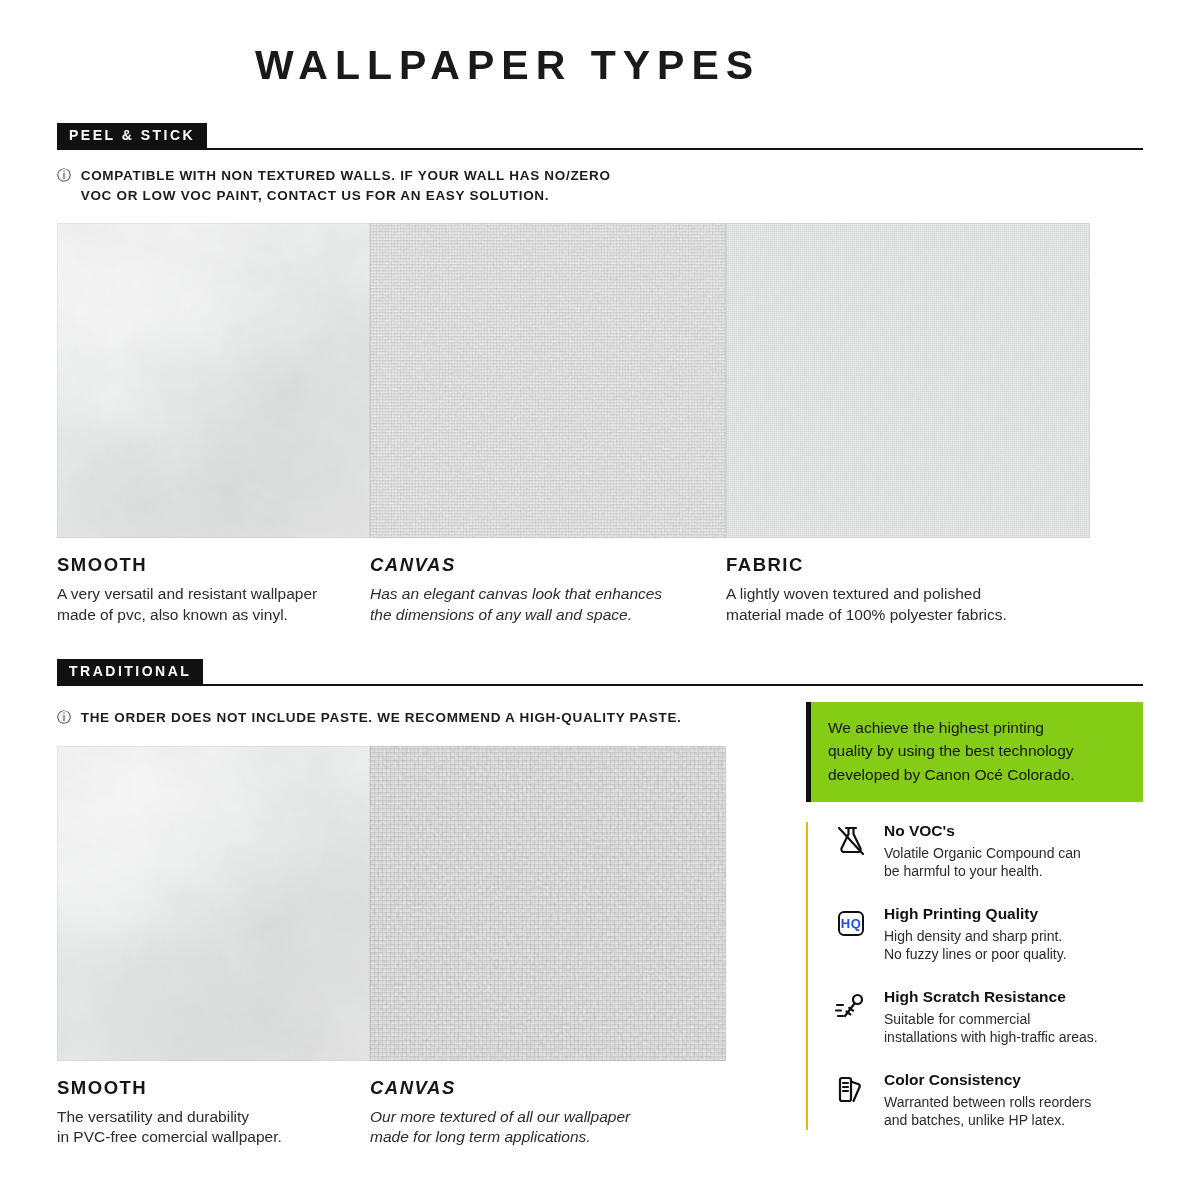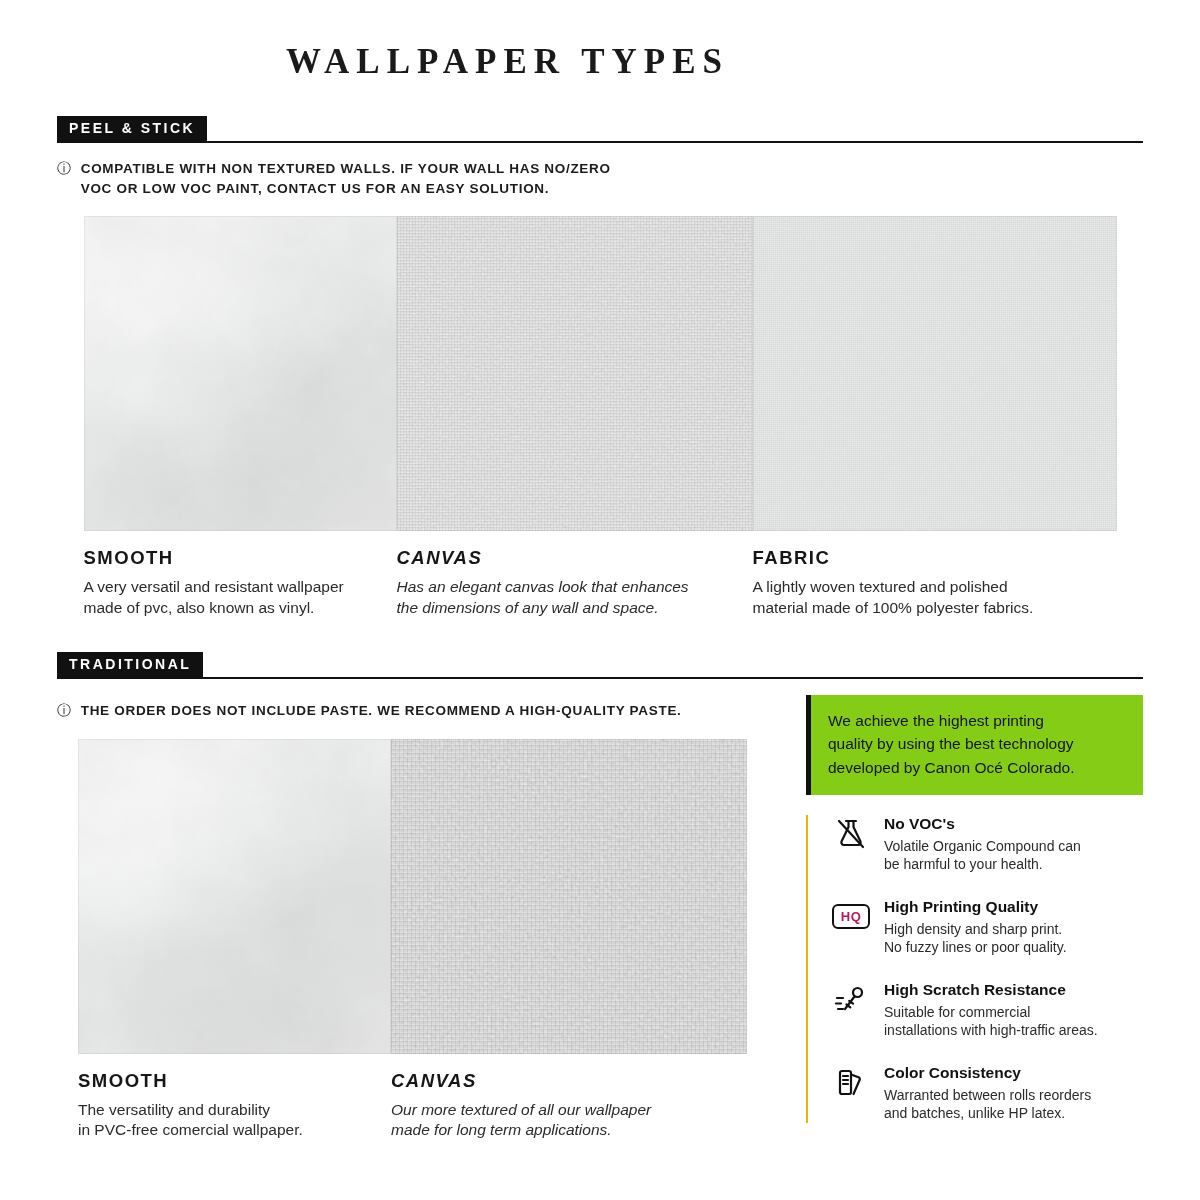--- a/index.html
+++ b/index.html
@@ -7,23 +7,22 @@
   body {
     width:1200px; height:1200px; overflow:hidden;
     background:#ffffff; color:#111;
     font-family:"Liberation Sans", sans-serif;
   }
   .page { padding:0 57px; }
 
   .title {
     margin:0; padding:42px 185px 0 0;
     text-align:center;
-    font-size:35px; font-weight:700; letter-spacing:7px;
+    font-size:41px; font-weight:700; letter-spacing:7px;
     color:#1a1a1a;
-    font-family:Liberation Serif, serif;
   }
 
   .sec-head {
     display:flex; align-items:flex-end;
     border-bottom:2px solid #111;
     margin-top:34px;
   }
   .sec-label {
     background:#111; color:#fff;
     font-size:14px; font-weight:700; letter-spacing:2.5px;
@@ -31,21 +30,21 @@
   }
 
   .note {
     display:flex; gap:9px; margin-top:16px;
     font-size:13.5px; font-weight:600; letter-spacing:.7px;
     line-height:1.45; color:#1c1c1c;
   }
   .note-text { white-space:pre-line; }
   .info-icon { font-family:"DejaVu Sans", sans-serif; font-size:14px; font-weight:400; line-height:1.35; }
 
-  .grid3, .grid2 { display:flex; justify-content:center; margin-top:18px; }
+  .grid3, .grid2 { display:flex; justify-content:flex-start; margin-top:18px; }
   .col-a { width:313px; }
   .col-b { width:356px;font-style:italic; }
   .col-c { width:364px; }
 
   figure { margin:0; }
   .swatch {
     height:315px; position:relative; overflow:hidden;
     box-shadow: inset 0 0 0 1px rgba(0,0,0,.05);
   }
   .grain { position:absolute; left:0; top:0; width:100%; height:100%; display:block; }
@@ -104,23 +103,23 @@
     margin-top:20px; margin-left:0;
     border-left:2px solid #eab308;
     padding-left:24px;
   }
   .feature { display:flex; gap:14px; margin-top:24px; }
   .feature:first-child { margin-top:4px; }
   .ficon { width:38px; height:38px; flex:none; display:flex; align-items:center; justify-content:center; }
   .ficon svg { width:36px; height:36px; }
   .hq-box {
     display:inline-flex; align-items:center; justify-content:center;
-    width:38px; height:25px;
+    width:26px; height:25px;
     border:2.5px solid #111; border-radius:6px;
-    font-weight:700; font-size:13px; letter-spacing:.5px; color:#be185d;
+    font-weight:700; font-size:13px; letter-spacing:.5px; color:#1d4ed8;
   }
   .ftext h4 { margin:0; font-size:15.5px; font-weight:700; color:#111; }
   .ftext p { margin:4px 0 0; font-size:14px; line-height:1.32; color:#2b2b2b; white-space:pre-line; }
 </style>
 </head>
 <body>
 
 <div class="page">
 
   <h1 class="title">WALLPAPER TYPES</h1>

